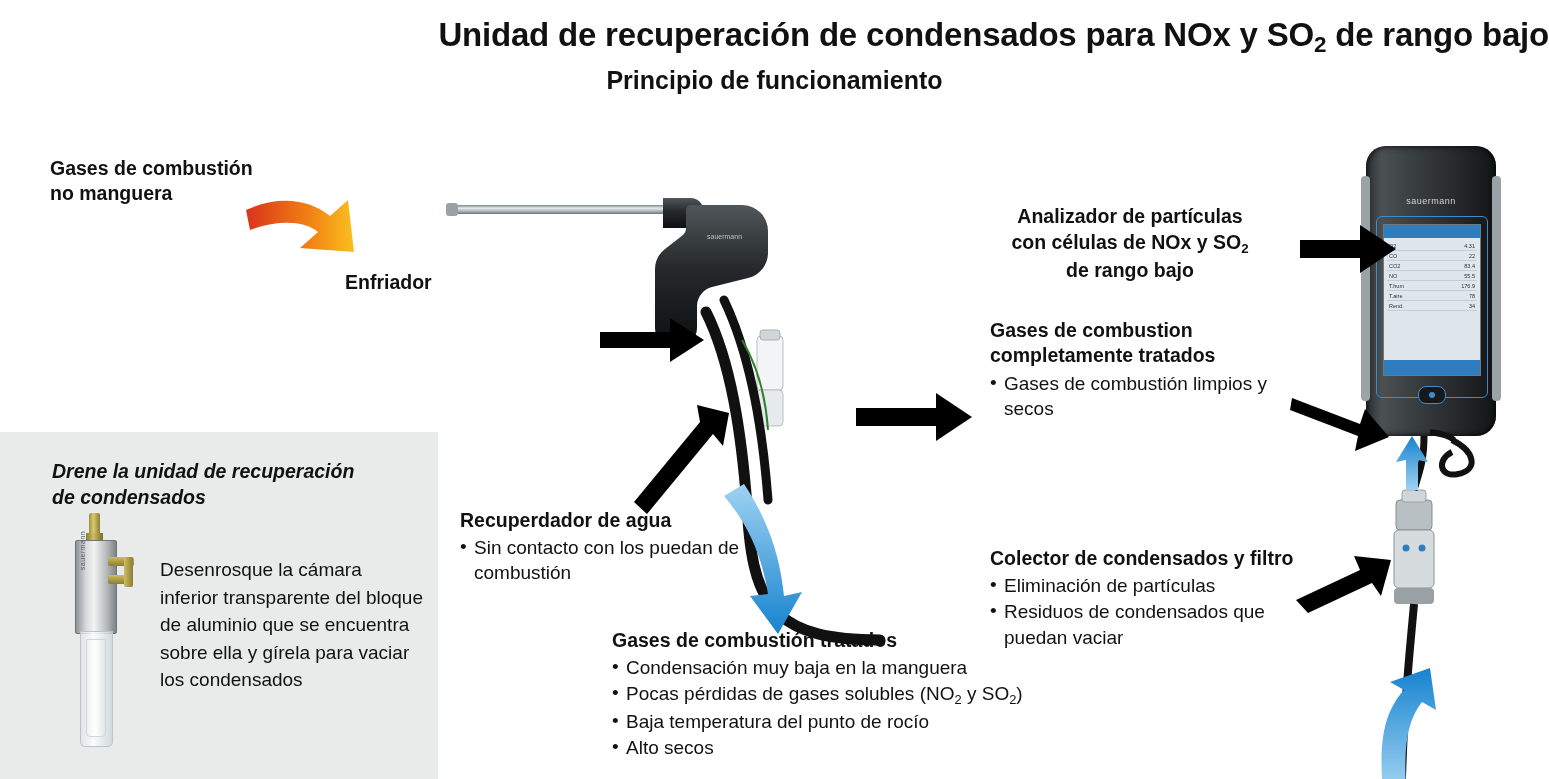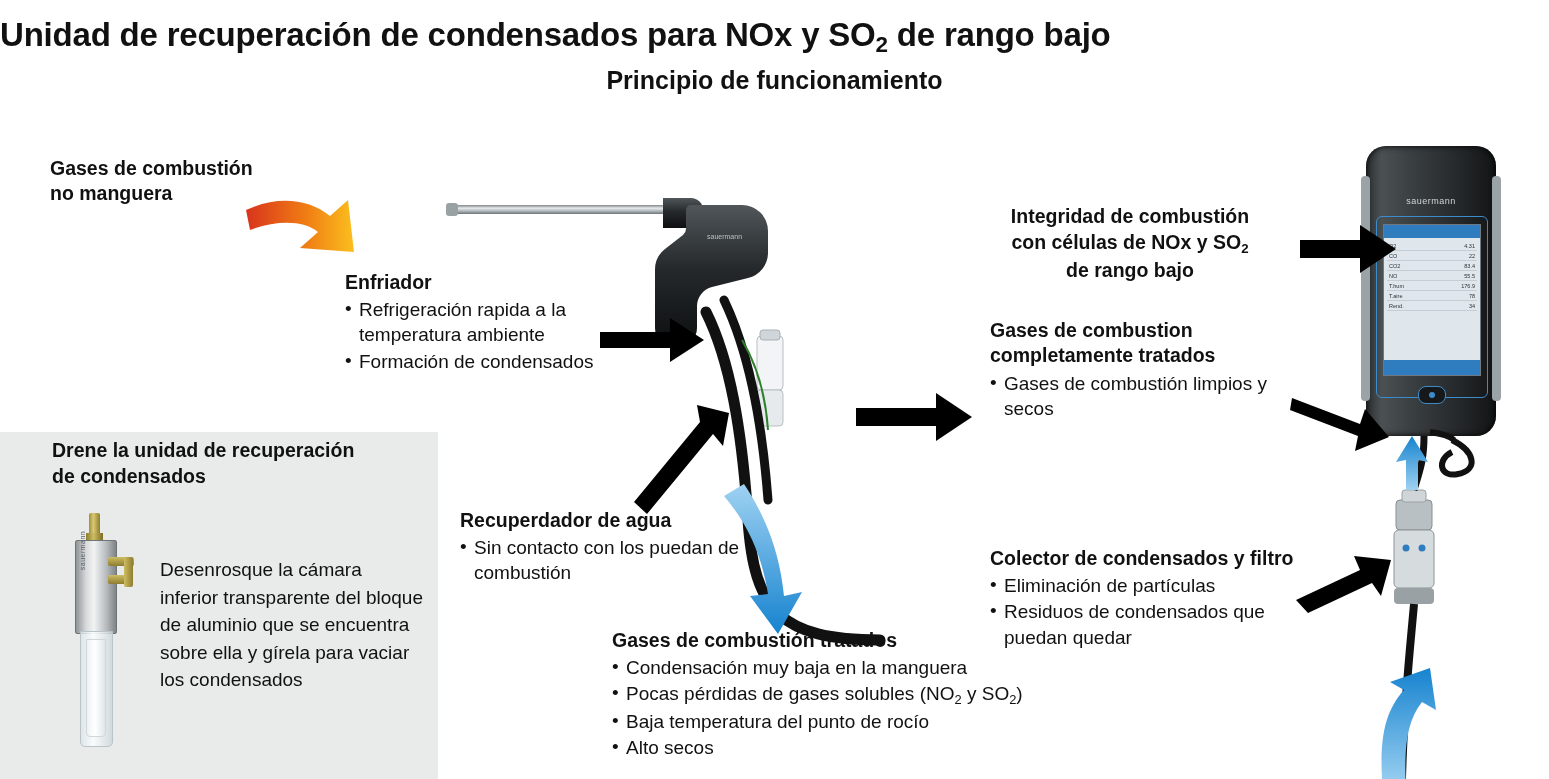--- a/index.html
+++ b/index.html
@@ -7,40 +7,40 @@
     width:1549px;height:779px;
     background:#ffffff;
     font-family:"Liberation Sans", sans-serif;
     color:#111;
     position:relative;
     overflow:hidden;
   }
   .abs{position:absolute;}
   
   #title{
-    top:16px;left:0;width:1549px;text-align:left;
+    top:16px;left:0;width:1549px;text-align:right;
     font-size:33px;font-weight:bold;letter-spacing:-0.2px;
   }
   #subtitle{
     top:66px;left:0;width:1549px;text-align:center;
     font-size:25px;font-weight:bold;
   }
   sub{font-size:0.68em;vertical-align:-0.28em;}
   
   .blk{font-size:19px;line-height:1.32;}
   .blk h4{margin:0 0 2px 0;font-size:19.5px;font-weight:bold;line-height:1.3;}
   .blk ul{margin:0;padding:0;list-style:none;}
   .blk li{position:relative;padding-left:14px;margin:1px 0;}
   .blk li:before{content:"\2022";position:absolute;left:0;top:-1px;}
   .center-head{text-align:center;}
   
   #grey-panel{
     left:0;top:432px;width:438px;height:347px;background:#e9eaea;
   }
-  #grey-title{left:52px;top:438px;width:360px;font-size:19.5px;font-weight:bold;line-height:1.32;}
+  #grey-title{left:52px;top:459px;width:360px;font-size:19.5px;font-weight:bold;line-height:1.32;font-style:italic;}
   #grey-text{left:160px;top:556px;width:265px;font-size:19px;line-height:1.45;}
   
   #drain-dev{left:62px;top:513px;width:70px;height:235px;}
   .dv-nipple{position:absolute;left:27px;top:0;width:11px;height:22px;
      background:linear-gradient(90deg,#a08f3c,#d9c96f 40%,#8d7d30);border-radius:2px;}
   .dv-nipple2{position:absolute;left:24px;top:20px;width:17px;height:7px;
      background:linear-gradient(90deg,#8d7d30,#cdbd63 45%,#7d6d26);}
   .dv-body{position:absolute;left:13px;top:27px;width:40px;height:92px;
      background:linear-gradient(90deg,#8e9396 0%,#d7dadb 25%,#f1f3f3 45%,#b9bdbf 75%,#7e8487 100%);
      border:1px solid #6f7477;border-radius:2px;}
@@ -104,62 +104,58 @@
   <div class="dv-inner"></div>
 </div>
 
 <div class="abs blk" style="left:50px;top:156px;width:250px;">
   <h4>Gases de combustión</h4>
   <h4 style="margin-top:-2px">no manguera</h4>
 </div>
 
 <div class="abs blk" style="left:345px;top:270px;width:285px;">
   <h4>Enfriador</h4>
-  <ul>
-    <li>Refrigeración rapida a la temperatura ambiente</li>
-    <li>Formación de condensados</li>
-  </ul>
 </div>
 
 <div class="abs blk" style="left:460px;top:508px;width:290px;">
   <h4>Recuperdador de agua</h4>
   <ul>
     <li>Sin contacto con los puedan de combustión</li>
   </ul>
 </div>
 
 <div class="abs blk" style="left:612px;top:628px;width:420px;">
   <h4>Gases de combustión tratados</h4>
   <ul>
     <li>Condensación muy baja en la manguera</li>
     <li><span>Pocas pérdidas de gases solubles (NO</span><sub>2</sub><span> y SO</span><sub>2</sub><span>)</span></li>
     <li>Baja temperatura del punto de rocío</li>
     <li>Alto secos</li>
   </ul>
 </div>
 
 <div class="abs blk center-head" style="left:985px;top:204px;width:290px;">
-  <h4>Integridad de combustión</h4>
+  <h4>Analizador de partículas</h4>
   <h4 style="margin-top:-1px"><span>con células de NOx y SO</span><sub>2</sub></h4>
   <h4 style="margin-top:-1px">de rango bajo</h4>
 </div>
 
 <div class="abs blk" style="left:990px;top:318px;width:290px;">
   <h4>Gases de combustion</h4>
   <h4 style="margin-top:-2px">completamente tratados</h4>
   <ul>
     <li>Gases de combustión limpios y secos</li>
   </ul>
 </div>
 
 <div class="abs blk" style="left:990px;top:546px;width:330px;">
   <h4>Colector de condensados y filtro</h4>
   <ul>
     <li>Eliminación de partículas</li>
-    <li>Residuos de condensados que puedan quedar</li>
+    <li>Residuos de condensados que puedan vaciar</li>
   </ul>
 </div>
 
 <div class="abs" id="analyzer">
   <div class="an-body"></div>
   <div class="an-side l"></div>
   <div class="an-side r"></div>
   <div class="an-brand">sauermann</div>
   <div class="an-frame"></div>
   <div class="an-screen">

